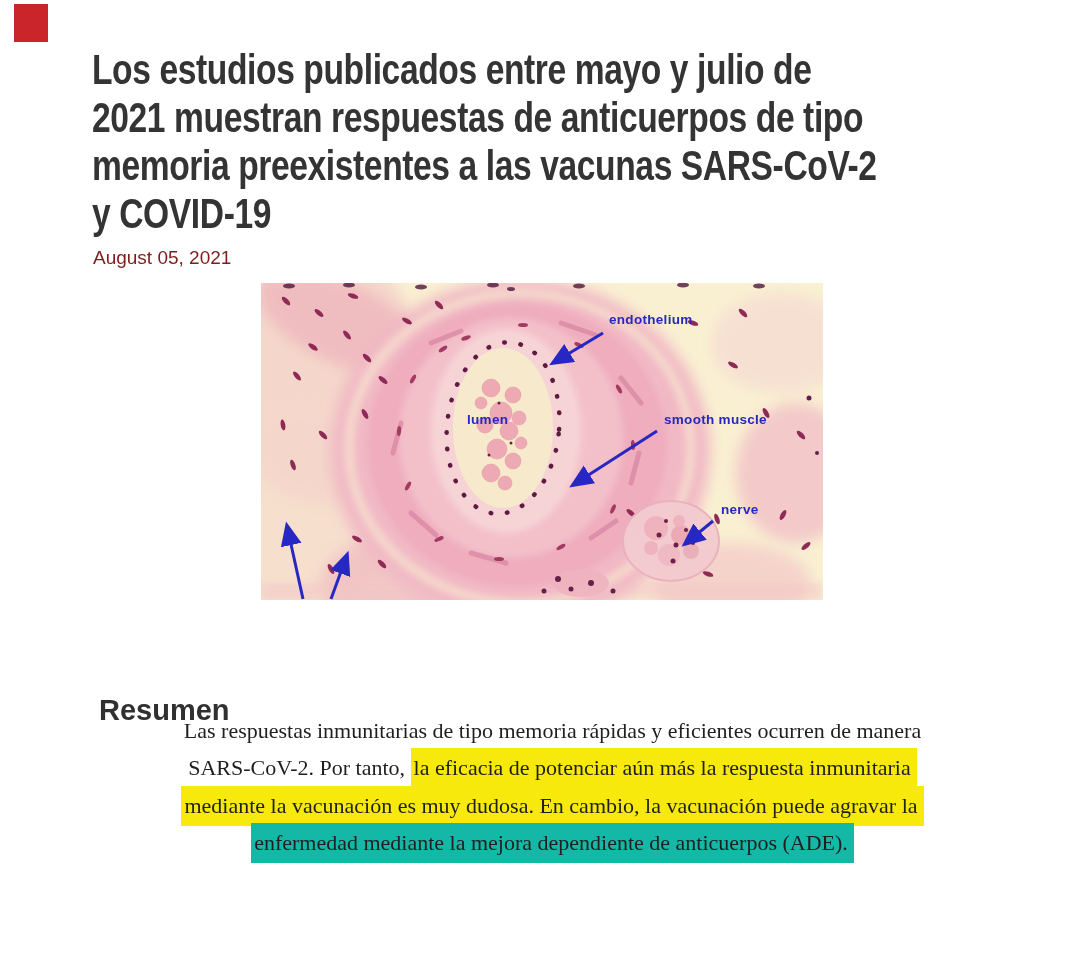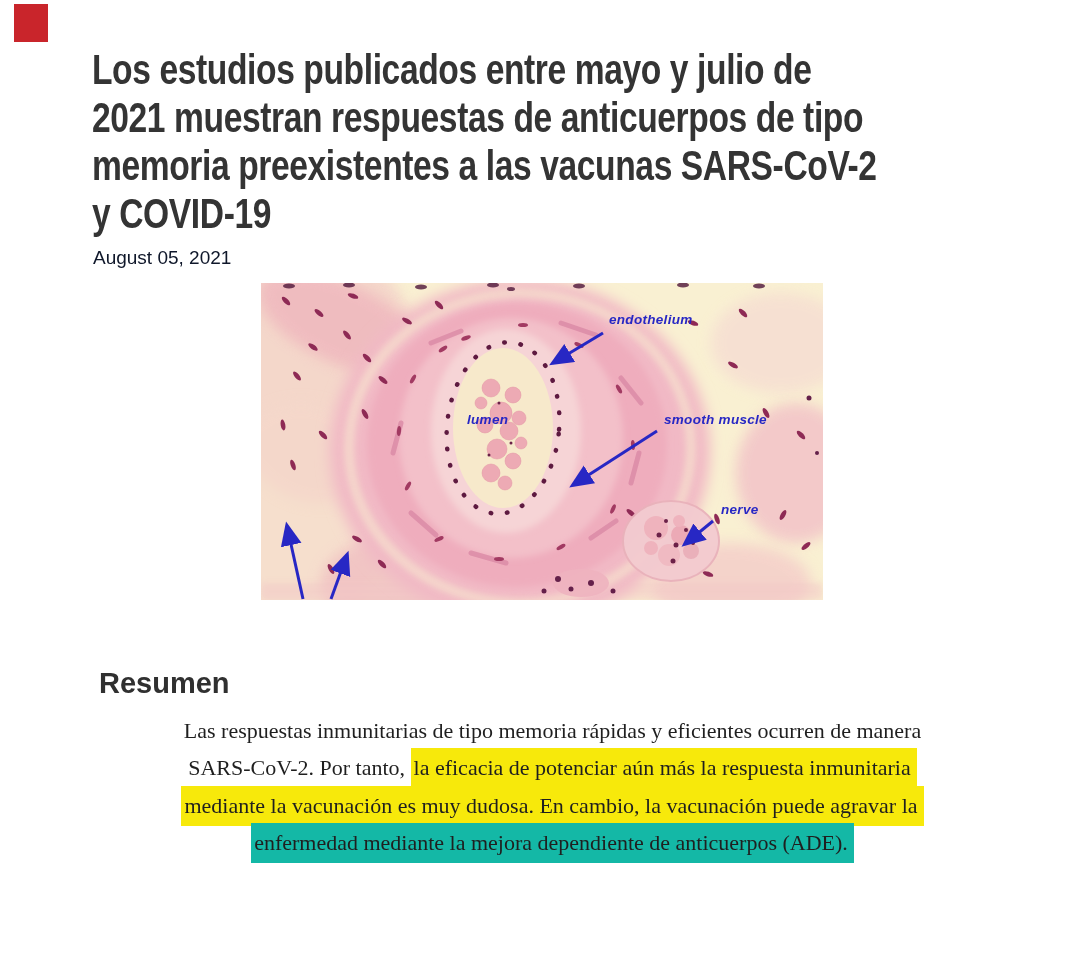--- a/index.html
+++ b/index.html
@@ -18,30 +18,30 @@
     transform:scaleX(0.80);transform-origin:0 0;
     letter-spacing:-0.5px;
   }
   .title .tl{white-space:nowrap;}
   .pub-date{
     position:absolute;left:93px;top:248px;
     font-size:19px;line-height:20px;color:#70747b;
   }
   figure.histology{
     position:absolute;left:261px;top:283px;width:562px;height:317px;
-    margin:0;padding:0;cursor:pointer;font-style:italic;
+    margin:0;padding:0;cursor:pointer;
   }
   figure.histology svg{display:block;width:562px;height:317px;}
   .flabel{
     font-family:"Liberation Sans","DejaVu Sans",sans-serif;
     font-size:13.5px;font-weight:bold;letter-spacing:0.3px;
   }
   .farrow{fill:none;stroke-width:3px;}
   .summary-heading{
-    position:absolute;left:99px;top:668px;margin:0;
+    position:absolute;left:99px;top:695px;margin:0;
     font-size:29px;line-height:30px;font-weight:bold;color:#303030;
   }
   .summary{
     position:absolute;left:100px;top:712px;width:905px;
     font-family:"Liberation Serif","DejaVu Serif",serif;
     font-size:22px;color:#1f1f1f;text-align:center;
   }
   .summary .sline{height:37.4px;line-height:37.4px;white-space:nowrap;}
   .summary mark{
     color:#1f1f1f;
@@ -55,21 +55,21 @@
 
   <div class="logo-mark" style="background: rgb(201, 37, 43);"></div>
 
   <h1 class="title" style="color: rgb(52, 52, 52);">
     <div class="tl">Los estudios publicados entre mayo y julio de</div>
     <div class="tl">2021 muestran respuestas de anticuerpos de tipo</div>
     <div class="tl">memoria preexistentes a las vacunas SARS-CoV-2</div>
     <div class="tl">y COVID-19</div>
   </h1>
 
-  <div class="pub-date" style="color: #0f172a;">August 05, 2021</div>
+  <div class="pub-date" style="color: #7f1d1d;">August 05, 2021</div>
 
   <figure class="histology">
     <svg viewBox="0 0 562 317">
       <defs>
         <filter id="soft" x="-40%" y="-40%" width="180%" height="180%">
             <feGaussianBlur stdDeviation="7"></feGaussianBlur>
           </filter>
         <filter id="soft2" x="-40%" y="-40%" width="180%" height="180%">
             <feGaussianBlur stdDeviation="3"></feGaussianBlur>
           </filter>

